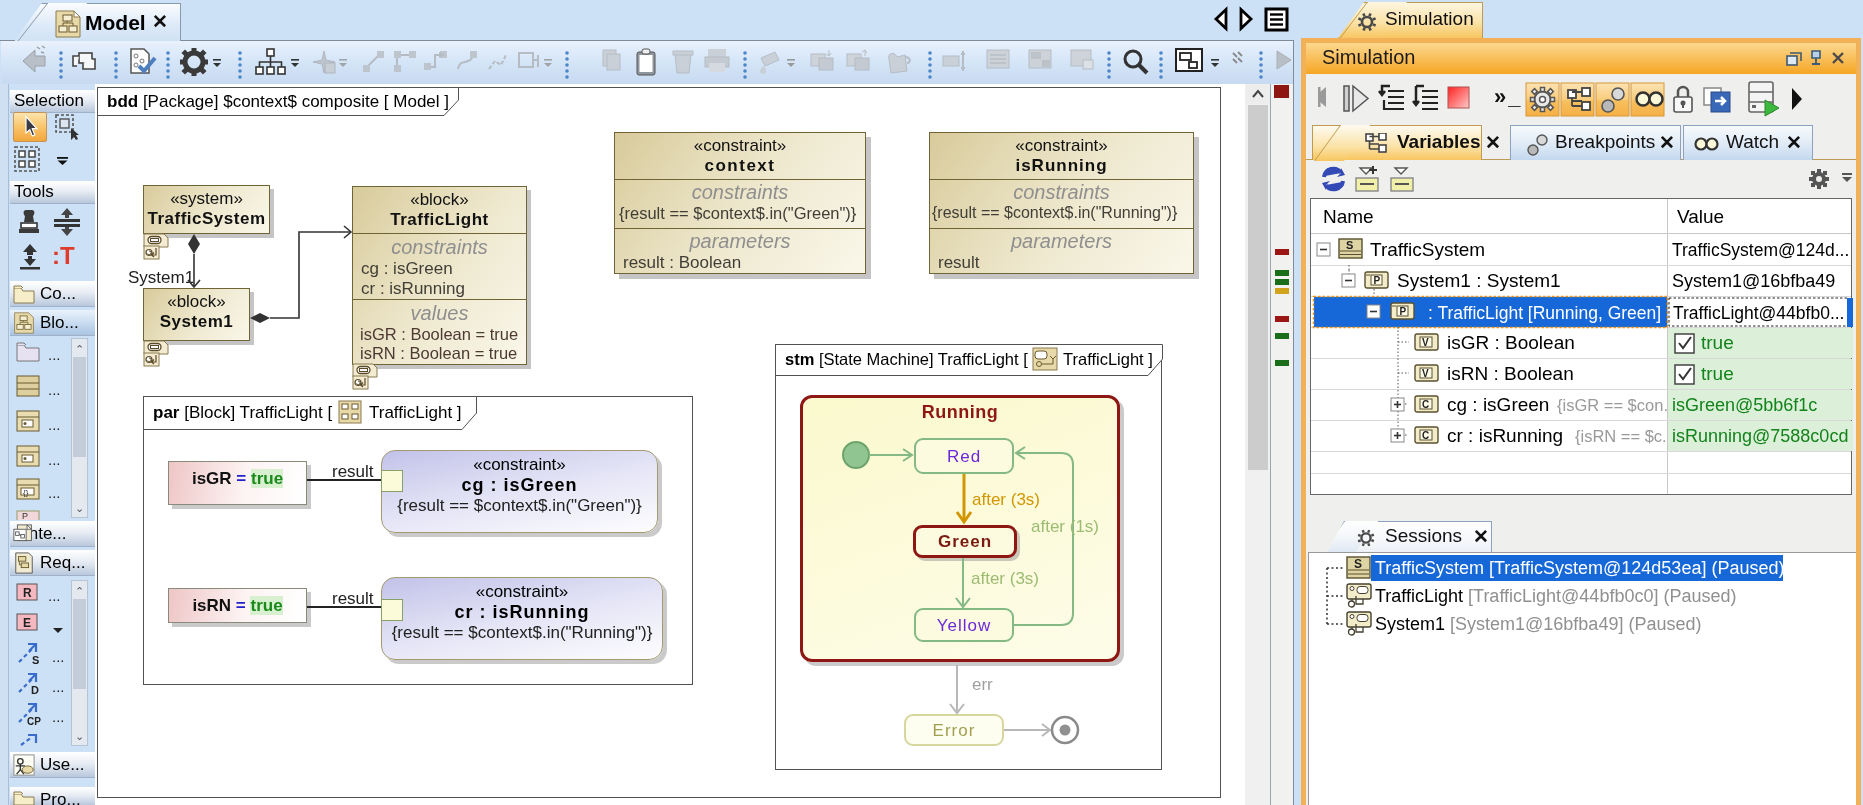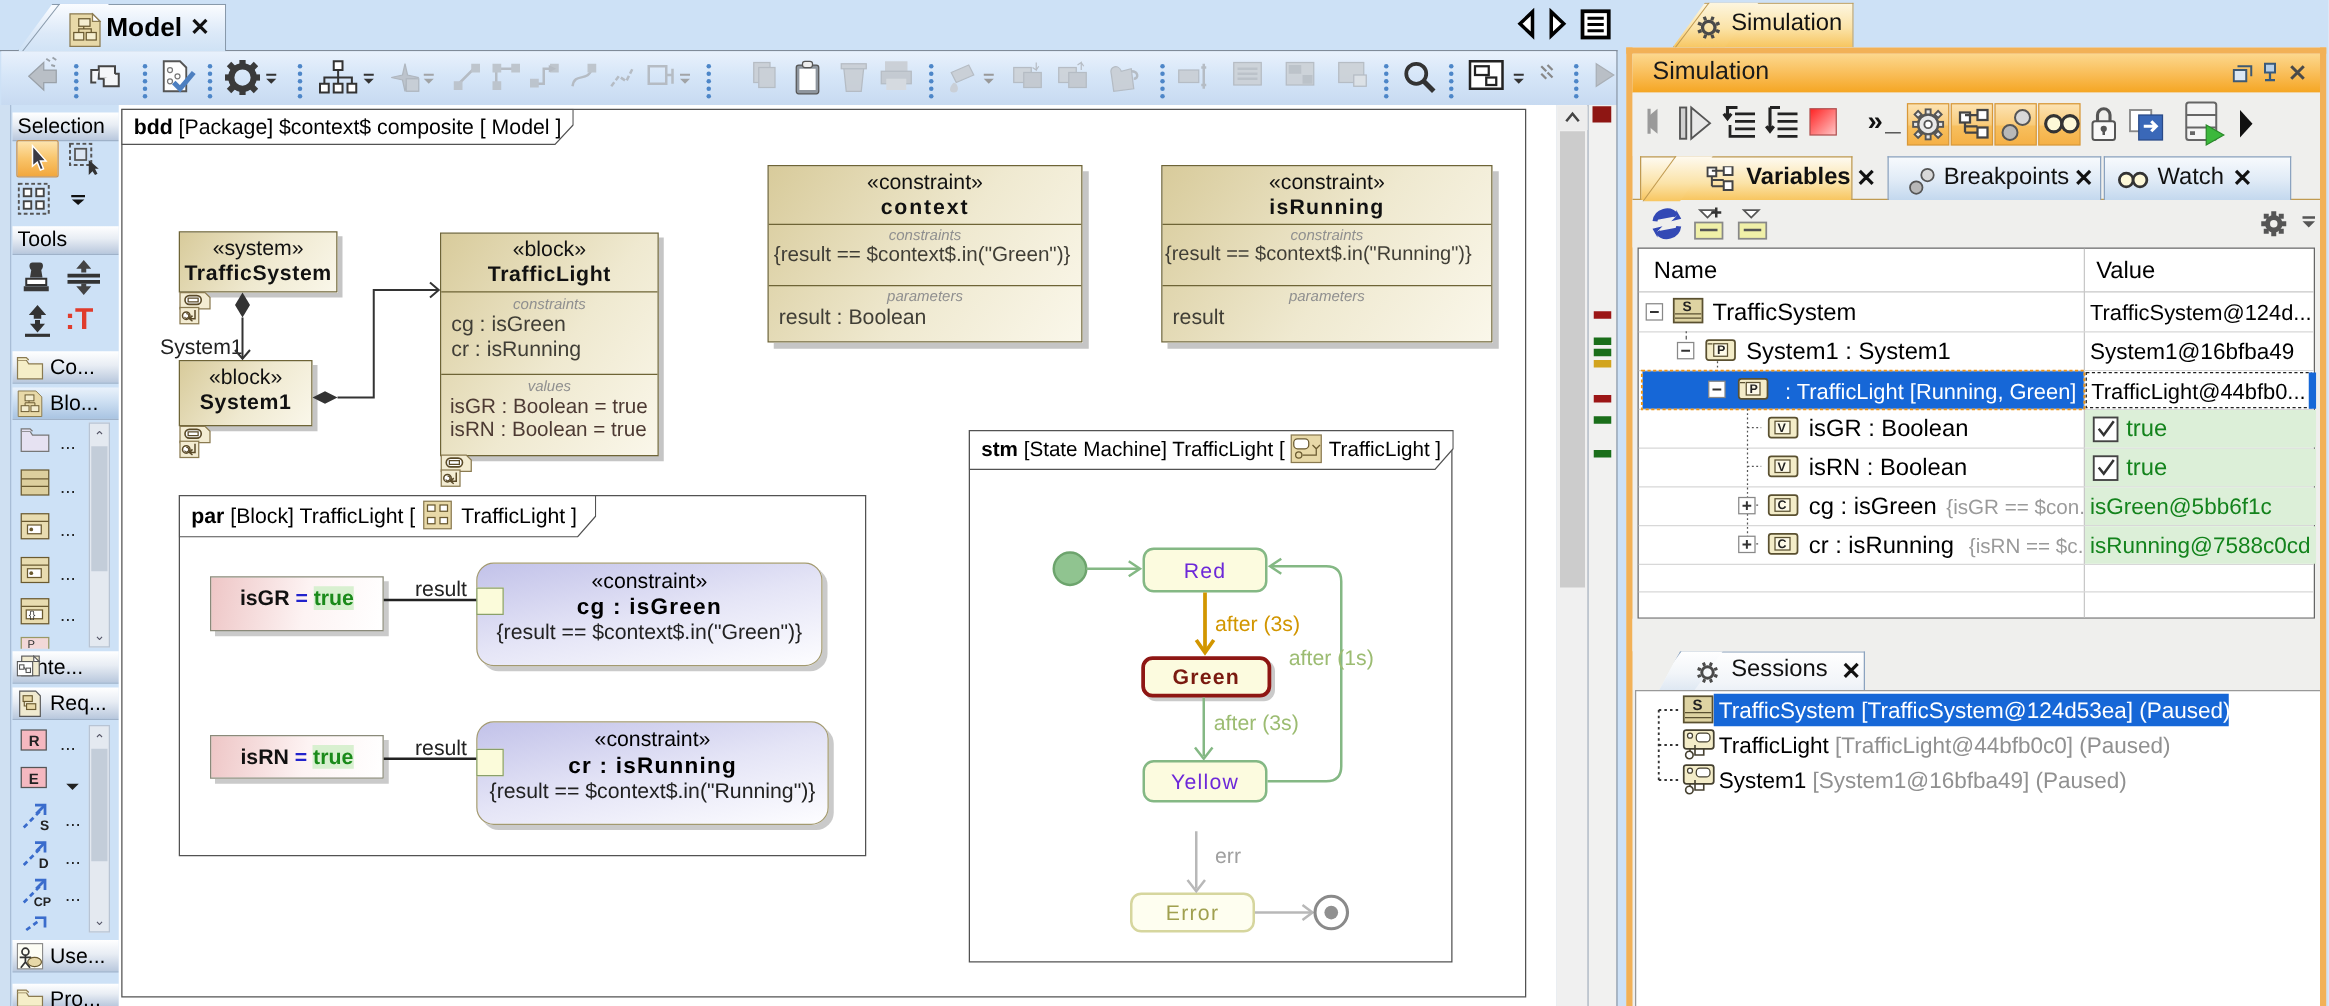--- a/index.html
+++ b/index.html
@@ -31,21 +31,21 @@
 .sscroll { position:absolute; width:17px; background:#e4e9f0; border:1px solid #b8c4d4; }
 .sthumb { position:absolute; left:1px; width:13px; background:#c3cdd9; }
 
 
 .frame { position:absolute; border:1px solid #525252; }
 .fhead { position:absolute; left:-1px; top:-1px; font-size:17px; color:#1a1a1a; white-space:nowrap; }
 .blk { position:absolute; background:linear-gradient(125deg,#d8cb9b, #efe9d0 55%, #faf7ea); border:1px solid #6e6436; box-shadow:4px 4px 0 rgba(150,150,150,0.55); text-align:center; color:#111; }
 .blk .st { font-size:17px; margin-top:3px; }
 .blk .nm { font-size:17px; font-weight:bold; letter-spacing:0.5px; }
 .cmp { border-top:1px solid #6e6436; text-align:center; }
-.cmplbl { font-size:12px; font-style:italic; color:#8f8f8f; }
+.cmplbl { font-size:20px; font-style:italic; color:#8f8f8f; }
 .cmptxt { font-size:17px; color:#403e36; text-align:left; padding-left:8px; }
 .valtxt { font-size:16.5px; color:#4d3a33; text-align:left; padding-left:7px; }
 .parbox { position:absolute; background:linear-gradient(100deg, #eec6c6, #fdf3f3 55%, #ffffff); border:1px solid #8a8a7a; box-shadow:4px 4px 0 rgba(150,150,150,0.5); text-align:center; font-size:17px; font-weight:bold; }
 .cbox { position:absolute; background:linear-gradient(168deg,#c2c2e9,#e4e4f6 50%,#fdfdff); border:1px solid #a39a70; border-radius:14px; box-shadow:4px 4px 0 rgba(150,150,150,0.5); text-align:center; }
 .state { position:absolute; border:2px solid #84b884; border-radius:9px; background:#fcfbdf; text-align:center; font-size:17px; letter-spacing:1px; color:#6d28d9; }
 
 
 #simwin { left:1301px; top:38px; width:560px; height:767px; background:#efefed; border:5px solid #f2b157; border-bottom:none; }
 #simtab { left:1338px; top:2px; width:145px; height:36px; background:linear-gradient(#fdf6e0,#fbe3a8 55%,#f7c55e); border:1px solid #c09a50; border-bottom:none; clip-path:polygon(26px 0, 100% 0, 100% 100%, 0 100%); font-size:20px; color:#111; }
 #simtab .slant { position:absolute; left:0px; top:-1px; width:40px; height:37px; border-left:1px solid #c09a50; transform:skewX(-37deg); transform-origin:bottom left; background:linear-gradient(#fdf6e0,#fbe3a8 55%,#f7c55e); }
@@ -562,20 +562,23 @@
       <g transform="translate(258,4)">
             <rect x="0" y="0" width="24" height="22" fill="#e8d9a8" stroke="#8a7a50"></rect>
             <rect x="2" y="3" width="12" height="8" rx="3" fill="#fff" stroke="#6a5a30"></rect>
             <circle cx="6" cy="16" r="2.5" fill="none" stroke="#6a5a30"></circle>
             <path d="M9 16 L20 16 L20 11 M17 8 L20 11 L23 8" fill="none" stroke="#6a5a30"></path>
           </g>
       <text x="288" y="21" font-size="16.5" font-family="Liberation Sans">TrafficLight ]</text>
     </svg>
   </div>
 
+  <div class="abs" style="left:705px;top:311px;width:320px;height:267px;background:linear-gradient(160deg,#fbf9cd,#fdfce8);border:3px solid #8e1613;border-radius:12px;box-shadow:4px 4px 0 rgba(150,150,150,0.5);">
+    <div style="text-align:center;font-size:18px;font-weight:bold;color:#8e1613;margin-top:4px;letter-spacing:0.5px;">Running</div>
+  </div>
   <div class="state" style="left:819px;top:354px;width:100px;height:36px;line-height:33px;">Red</div>
   <div class="state" style="left:818px;top:441px;width:104px;height:33px;line-height:28px;border:3px solid #8e1613;color:#7a1a10;font-weight:bold;box-shadow:3px 3px 0 rgba(150,150,150,0.5);">Green</div>
   <div class="state" style="left:819px;top:524px;width:100px;height:34px;line-height:31px;">Yellow</div>
   <div class="state" style="left:809px;top:630px;width:100px;height:32px;line-height:29px;border:2px solid #d6d69e;background:#fefef0;color:#a0a050;">Error</div>
 
   <svg class="abs" style="left:0;top:0;" width="1150" height="721" viewBox="0 0 1150 721">
 
     <path d="M99 150 L105 160 L99 170 L93 160 Z" fill="#333"></path>
     <line x1="99" y1="170" x2="99" y2="203" stroke="#333" stroke-width="1.6"></line>
     <path d="M93 196 L99 203 L105 196" fill="none" stroke="#333" stroke-width="1.6"></path>
@@ -762,21 +765,21 @@
     <span style="position:absolute;left:172px;top:5px;font-weight:bold;">✕</span>
   </div>
   <div class="stabs stab-off" style="left:204px;width:171px;z-index:2;">
     <svg style="position:absolute;left:14px;top:8px;" width="26" height="24" viewBox="0 0 26 24">
           <circle cx="17" cy="6" r="5" fill="#d8d8d8" stroke="#555" stroke-width="1.4"></circle>
           <circle cx="8" cy="16" r="5" fill="#b8b8b8" stroke="#555" stroke-width="1.4"></circle>
         </svg>
     <span style="position:absolute;left:44px;top:5px;">Breakpoints</span>
     <span style="position:absolute;left:148px;top:5px;font-weight:bold;">✕</span>
   </div>
-  <div class="stabs stab-off" style="left:377px;width:150px;z-index:2;">
+  <div class="stabs stab-off" style="left:377px;width:130px;z-index:2;">
     <svg style="position:absolute;left:10px;top:9px;" width="30" height="18" viewBox="0 0 30 18">
           <circle cx="7" cy="9" r="5.5" fill="#fdf8d8" stroke="#333" stroke-width="2.2"></circle>
           <circle cx="18" cy="9" r="5.5" fill="#fdf8d8" stroke="#333" stroke-width="2.2"></circle>
         </svg>
     <span style="position:absolute;left:42px;top:5px;">Watch</span>
     <span style="position:absolute;left:102px;top:5px;font-weight:bold;">✕</span>
   </div>
   <div class="abs" style="left:0;top:116px;width:550px;height:39px;background:#efefed;border-top:1px solid #c09a50;">
     <svg width="550" height="39" viewBox="0 0 550 39">
       <g transform="translate(16,8)">

